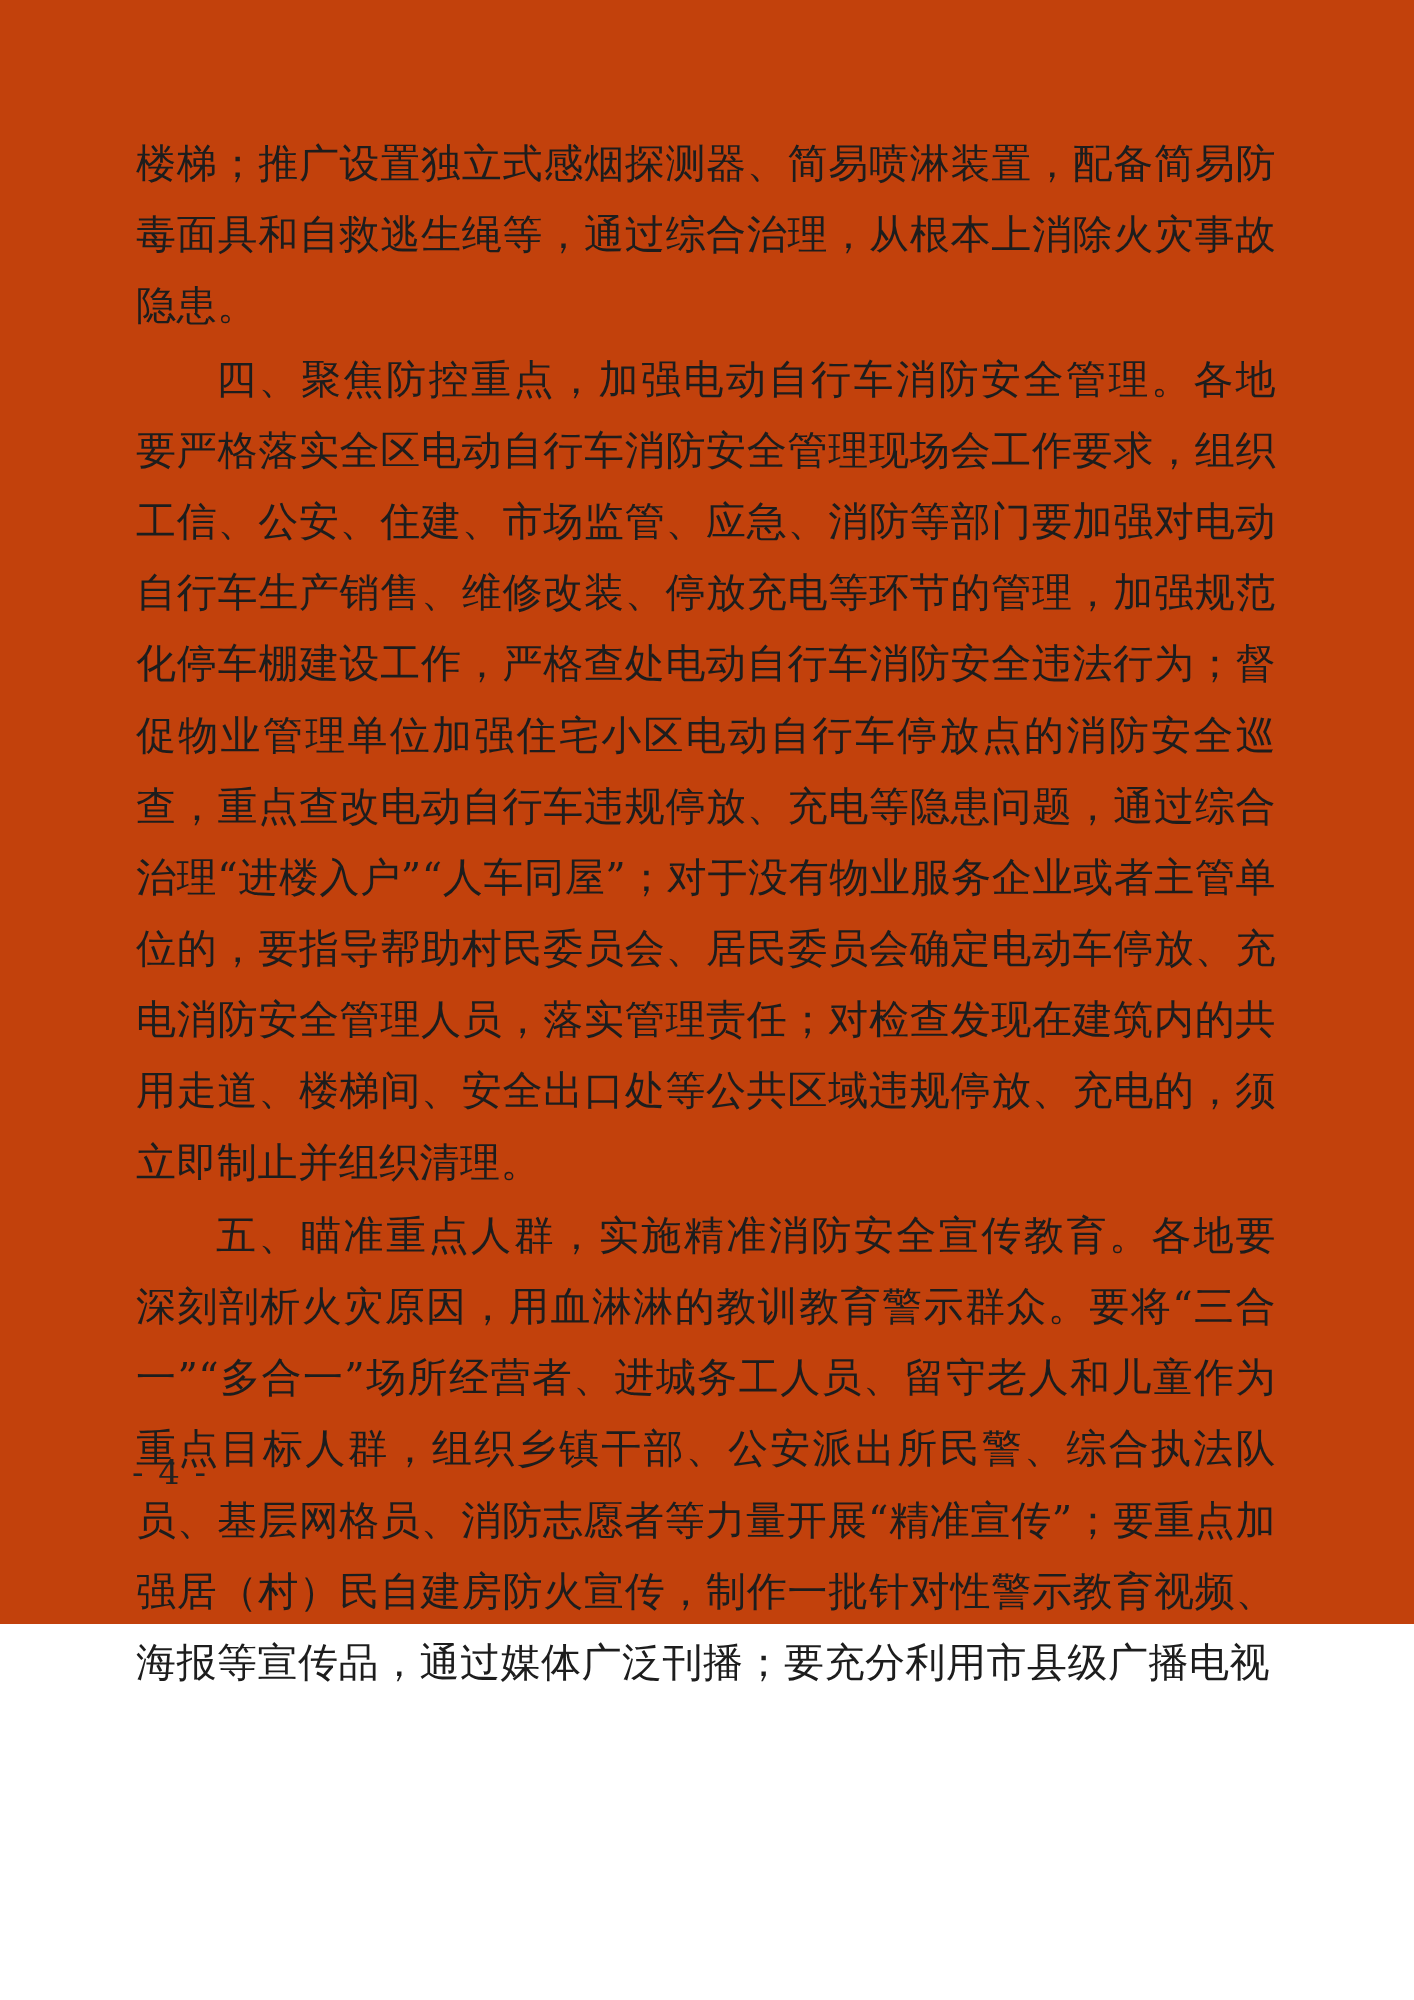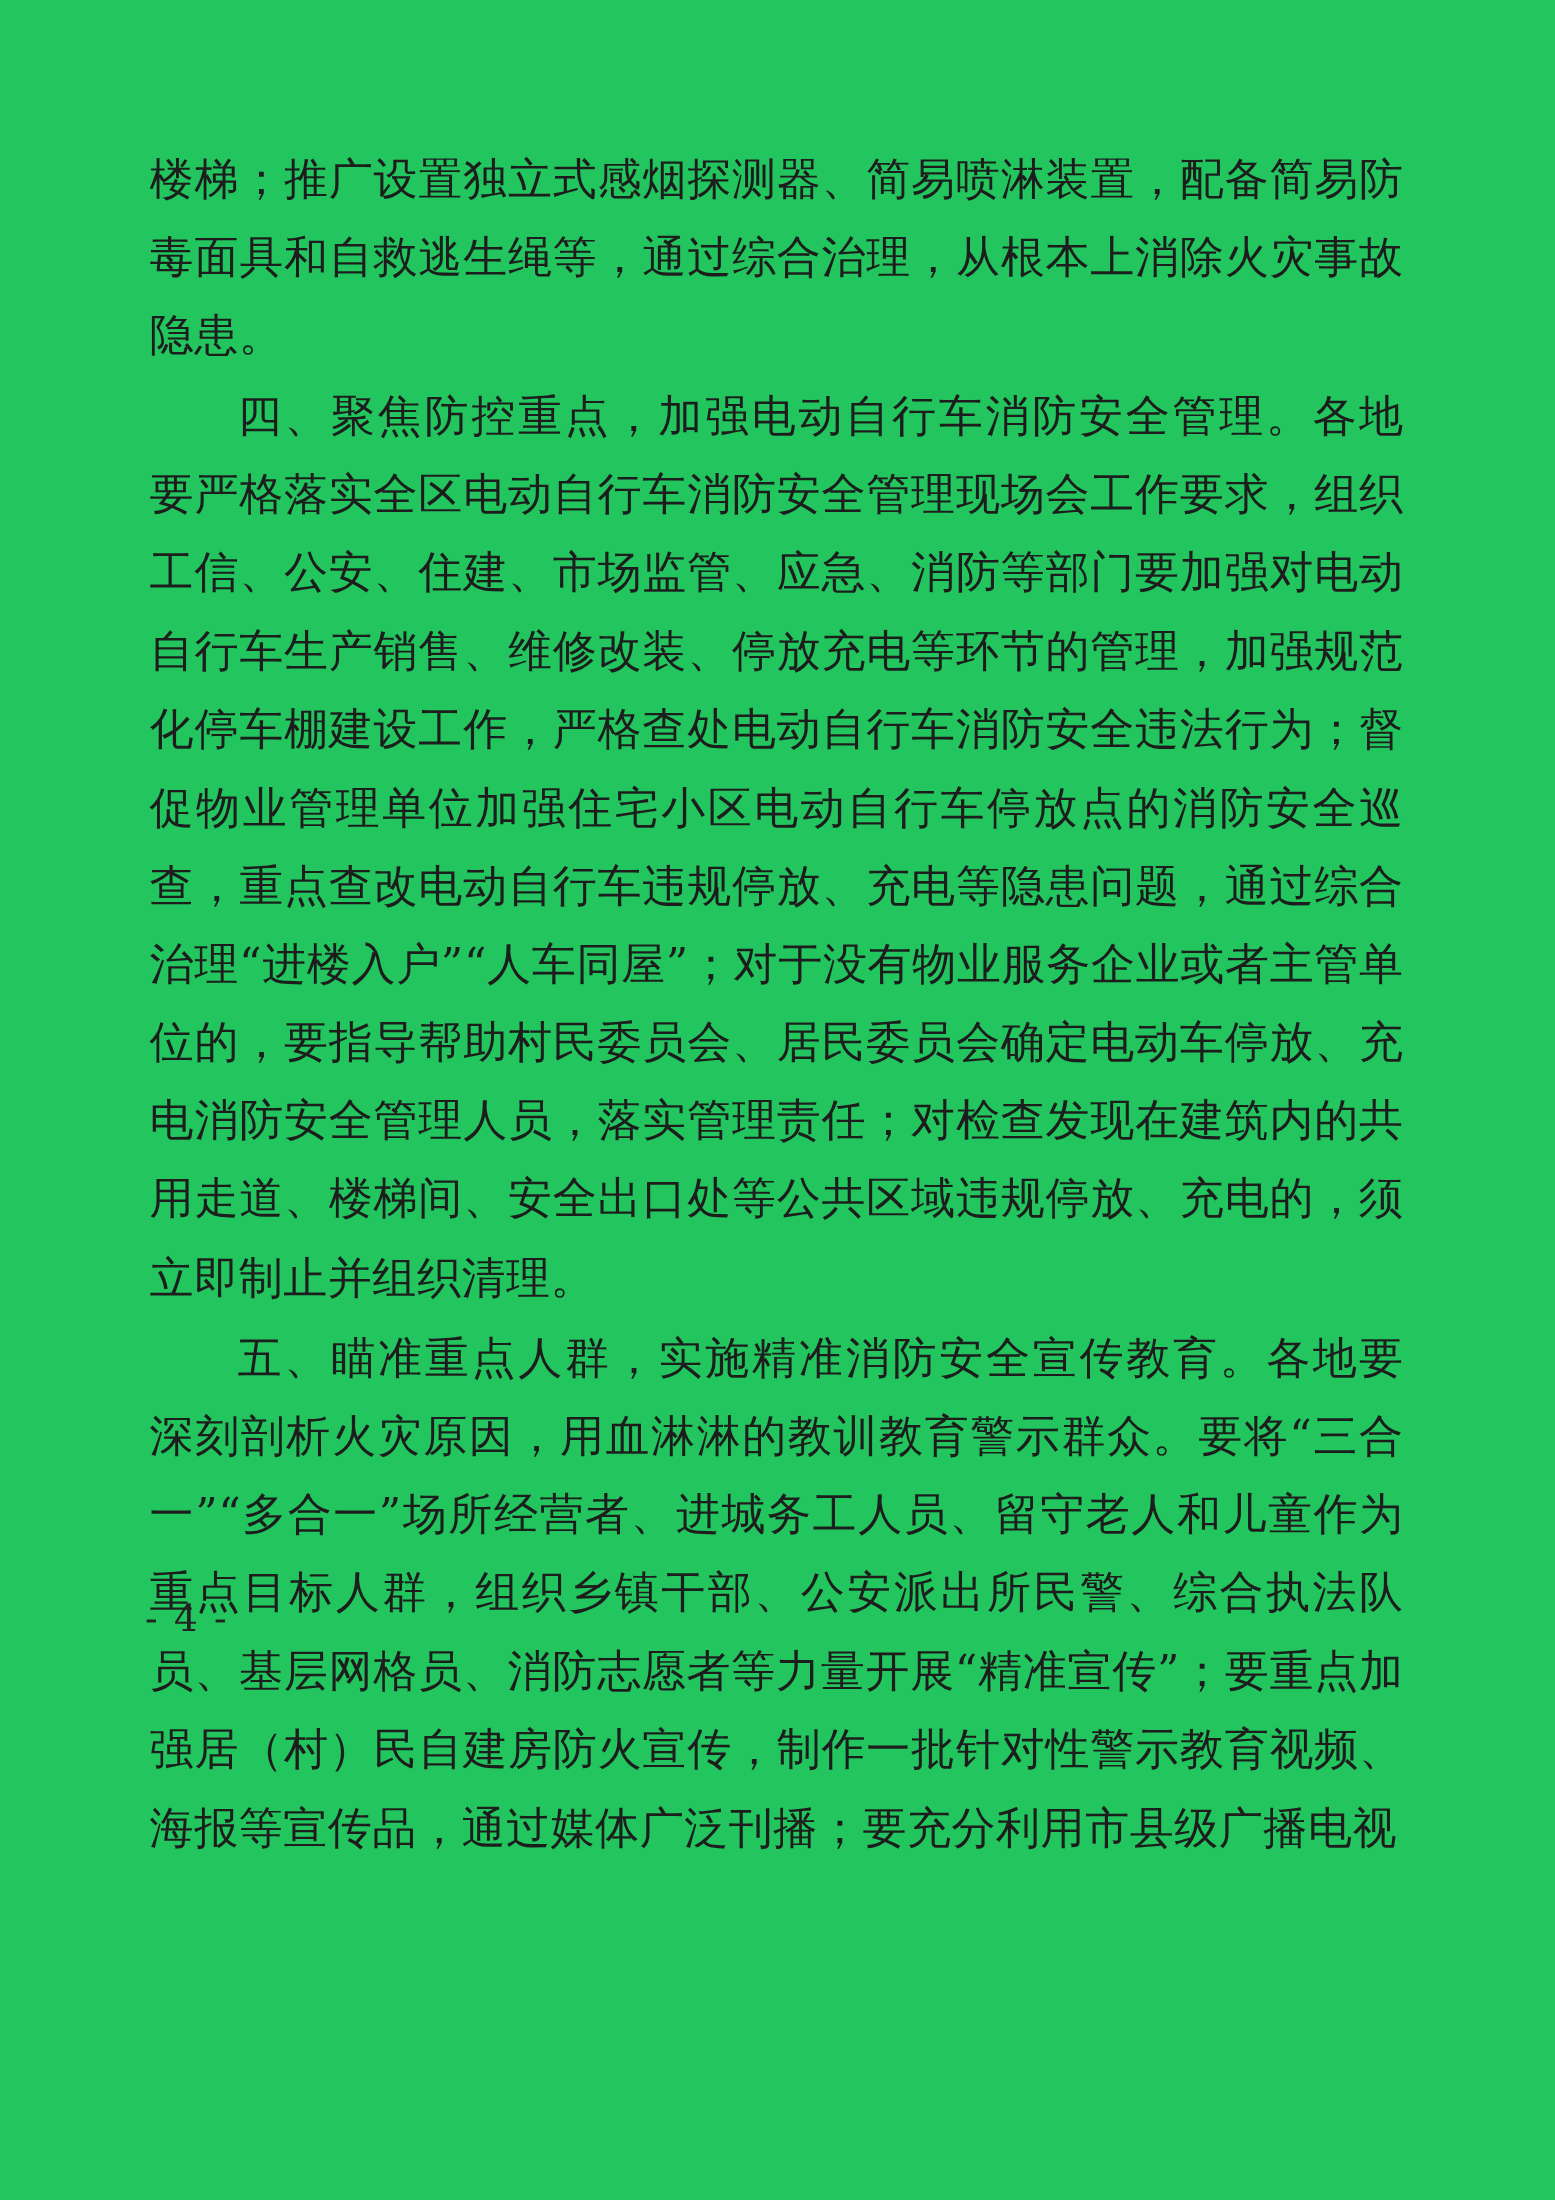--- a/index.html
+++ b/index.html
@@ -13,22 +13,22 @@
     font-family: "DejaVu Serif", serif;
     color: #1a1a1a;
     position: relative;
     overflow: hidden;
   }
   .page {
     position: absolute;
     left: 0;
     top: 0;
     width: 1414px;
-    height: 2000px;
-    background: #22c55e;
+    height: 1624px;
+    background: #c2410c;
   }
   .doc-body {
     position: absolute;
     left: 136px;
     top: 128px;
     width: 1140px;
   }
   .para {
     font-size: 40px;
     line-height: 1.78;

